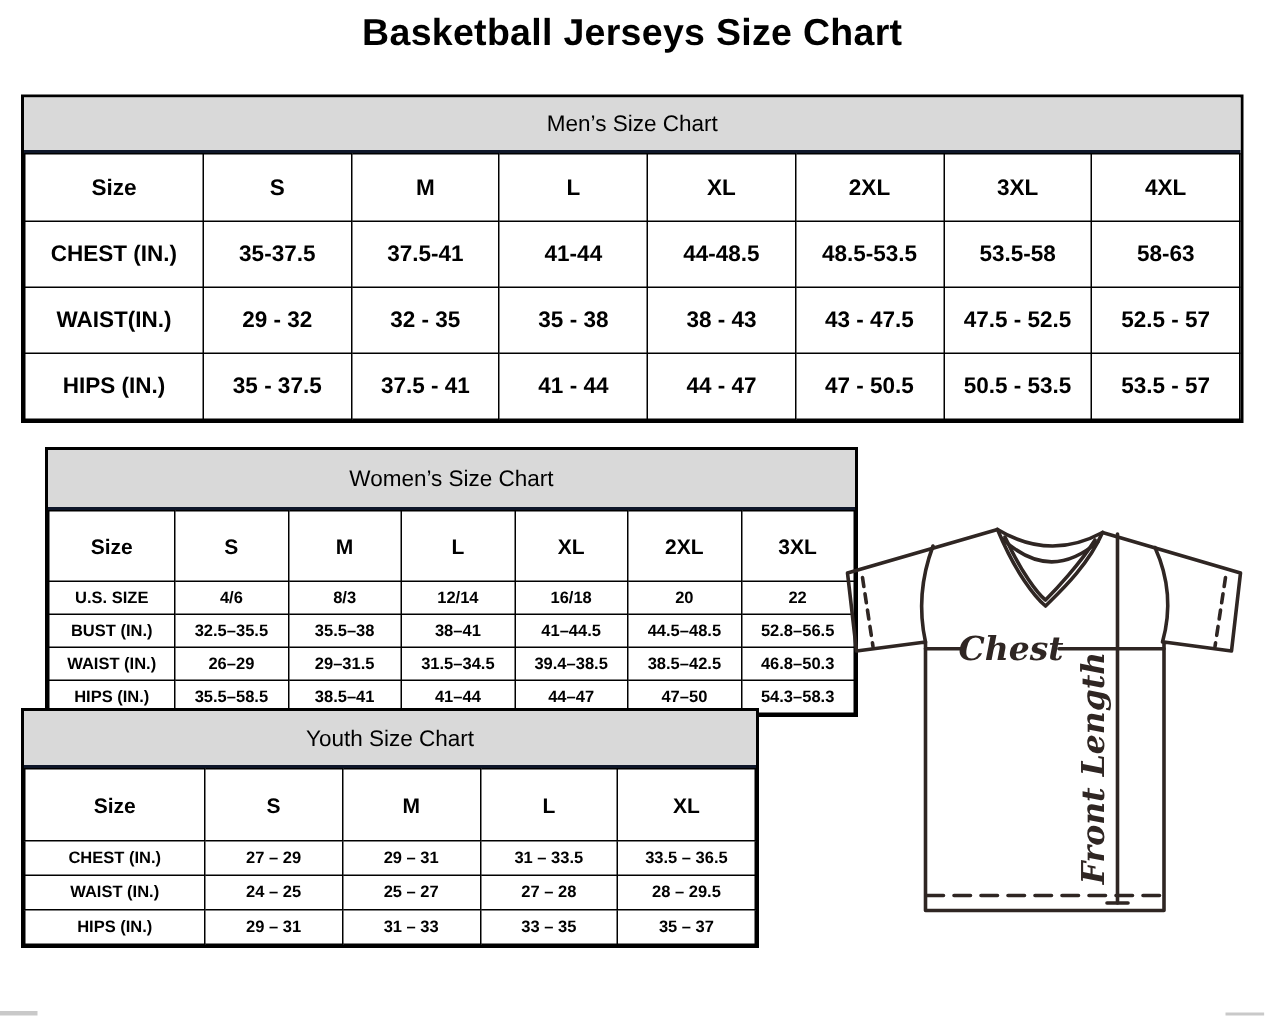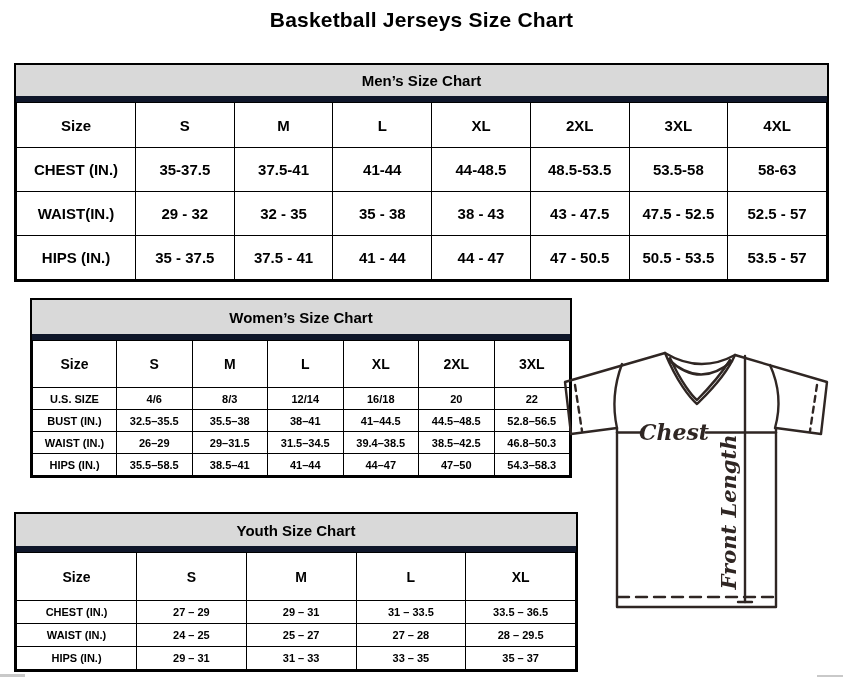--- a/index.html
+++ b/index.html
@@ -1,40 +1,40 @@
 <!DOCTYPE html>
 <html><head>
 <meta charset="utf-8">
 <style>
   * { margin:0; padding:0; box-sizing:border-box; }
   html,body { background:#ffffff; }
   body { font-family:"Liberation Sans", sans-serif; color:#000; }
   .canvas { position:relative; width:843px; height:679px; background:#fff; overflow:hidden; }
 
   .page-title { position:absolute; left:0; top:8px; width:843px; text-align:center;
-    font-size:21px; font-weight:bold; letter-spacing:0.2px; }
+    font-size:25px; font-weight:bold; letter-spacing:0.2px; }
 
   .tbl { position:absolute; border:2px solid #000; background:#fff; }
-  .band { background:#d9d9d9; border-bottom:6px solid #0f172a; text-align:center;
-    font-weight:bold; font-size:15px; display:flex; align-items:center; justify-content:center; }
+  .band { background:#d9d9d9; border-bottom:2px solid #0f172a; text-align:center;
+    font-weight:normal; font-size:15px; display:flex; align-items:center; justify-content:center; }
   table { border-collapse:collapse; table-layout:fixed; width:100%; }
   th, td { border:1px solid #000; text-align:center; vertical-align:middle;
     font-weight:bold; padding:0; overflow:hidden; white-space:nowrap; }
 
   .mens { left:14px; top:63px; width:815px; }
   .mens .band { height:37px; }
   .mens th { height:45px; font-size:15px; }
   .mens td { height:44px; font-size:15px; }
 
   .womens { left:30px; top:298px; width:542px; }
   .womens .band { height:40px; }
   .womens th { height:47px; font-size:14px; }
   .womens td { height:22px; font-size:11px; }
 
-  .youth { left:14px; top:512px; width:564px; }
+  .youth { left:14px; top:472px; width:492px; }
   .youth .band { height:38px; }
   .youth th { height:48px; font-size:14px; }
   .youth td { height:23px; font-size:11px; }
 
   .jersey-wrap { position:absolute; left:555px; top:340px; width:288px; height:324px; }
   .sliver { position:absolute; background:#c9c9c9; }
   .sliver-left { left:0; top:674px; width:25px; height:3px; }
   .sliver-right { left:817px; top:675px; width:26px; height:2px; }
 </style>
 </head>

